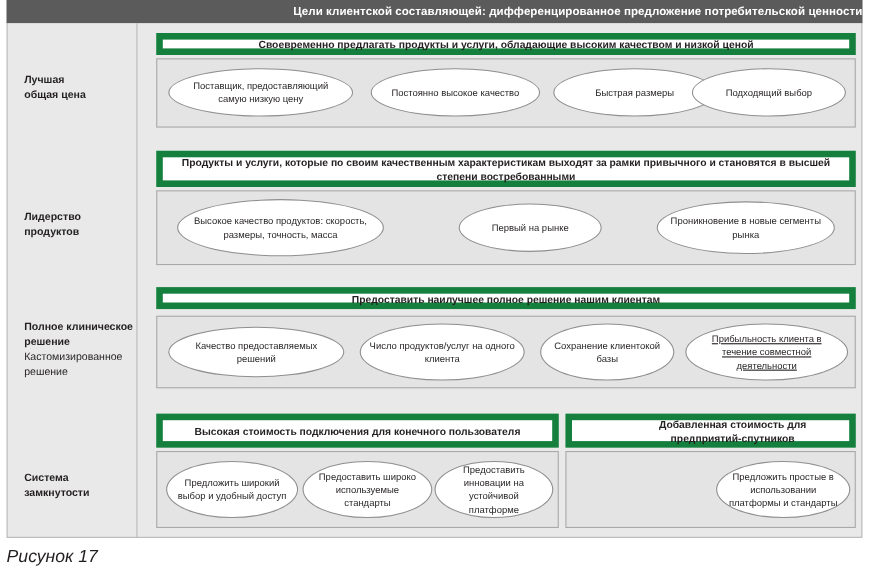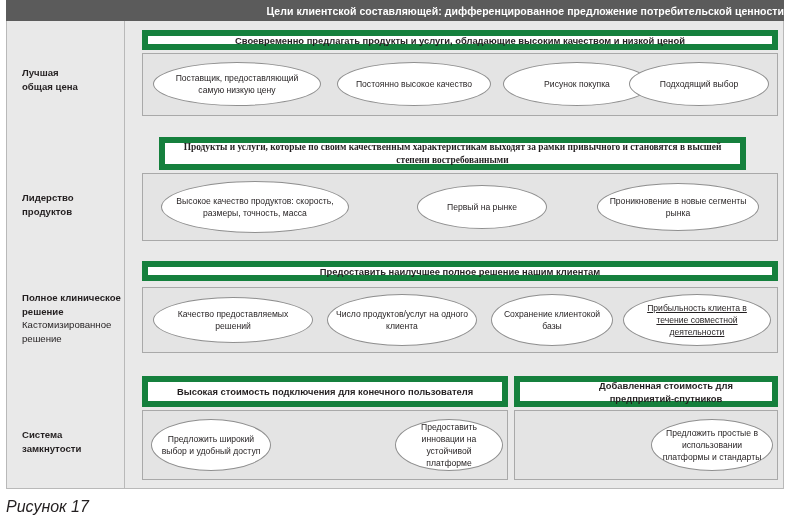--- a/index.html
+++ b/index.html
@@ -164,35 +164,35 @@
     </div>
 
     <div class="ovalbox" style="left:142px; top:53px; width:636px; height:63px;">
       <div class="oval" style="left:10px; top:8px; width:168px; height:44px;">
         <span>Поставщик, предоставляющий самую низкую цену</span>
       </div>
       <div class="oval" style="left:194px; top:8px; width:154px; height:44px;">
         <span>Постоянно высокое качество</span>
       </div>
       <div class="oval" style="left:360px; top:8px; width:148px; height:44px;">
-        <span>Рисунок покупка</span>
+        <span>Быстрая размеры</span>
       </div>
       <div class="oval" style="left:486px; top:8px; width:140px; height:44px;">
         <span>Подходящий выбор</span>
       </div>
     </div>
   </div>
 
   <div class="row">
 
     <div class="row-label" style="top:191px;">
       <div class="lbl-main">Лидерство<br>продуктов</div>
     </div>
 
-    <div class="hdr" style="left:159px; top:137px; width:587px; height:33px;font-family:Liberation Serif, serif;">
+    <div class="hdr" style="left:142px; top:137px; width:636px; height:33px;">
       <span>Продукты и услуги, которые по своим качественным характеристикам выходят за рамки привычного и становятся в высшей степени востребованными</span>
     </div>
 
     <div class="ovalbox" style="left:142px; top:173px; width:636px; height:68px;">
       <div class="oval" style="left:18px; top:7px; width:188px; height:52px;">
         <span>Высокое качество продуктов: скорость, размеры, точность, масса</span>
       </div>
       <div class="oval" style="left:274px; top:11px; width:130px; height:44px;">
         <span>Первый на рынке</span>
       </div>
@@ -236,20 +236,23 @@
     </div>
 
     <div class="hdr" style="left:142px; top:376px; width:366px; height:31px;">
       <span>Высокая стоимость подключения для конечного пользователя</span>
     </div>
 
     <div class="ovalbox" style="left:142px; top:410px; width:366px; height:70px;">
       <div class="oval" style="left:8px; top:8px; width:120px; height:52px;">
         <span>Предложить широкий выбор и удобный доступ</span>
       </div>
+      <div class="oval" style="left:132px; top:8px; width:118px; height:52px;">
+        <span>Предоставить широко используемые стандарты</span>
+      </div>
       <div class="oval" style="left:252px; top:8px; width:108px; height:52px;">
         <span>Предоставить инновации на устойчивой платформе</span>
       </div>
     </div>
 
     <div class="hdr" style="left:514px; top:376px; width:264px; height:31px;padding-left:40px;">
       <span>Добавленная стоимость для предприятий-спутников</span>
     </div>
 
     <div class="ovalbox" style="left:514px; top:410px; width:264px; height:70px;">

